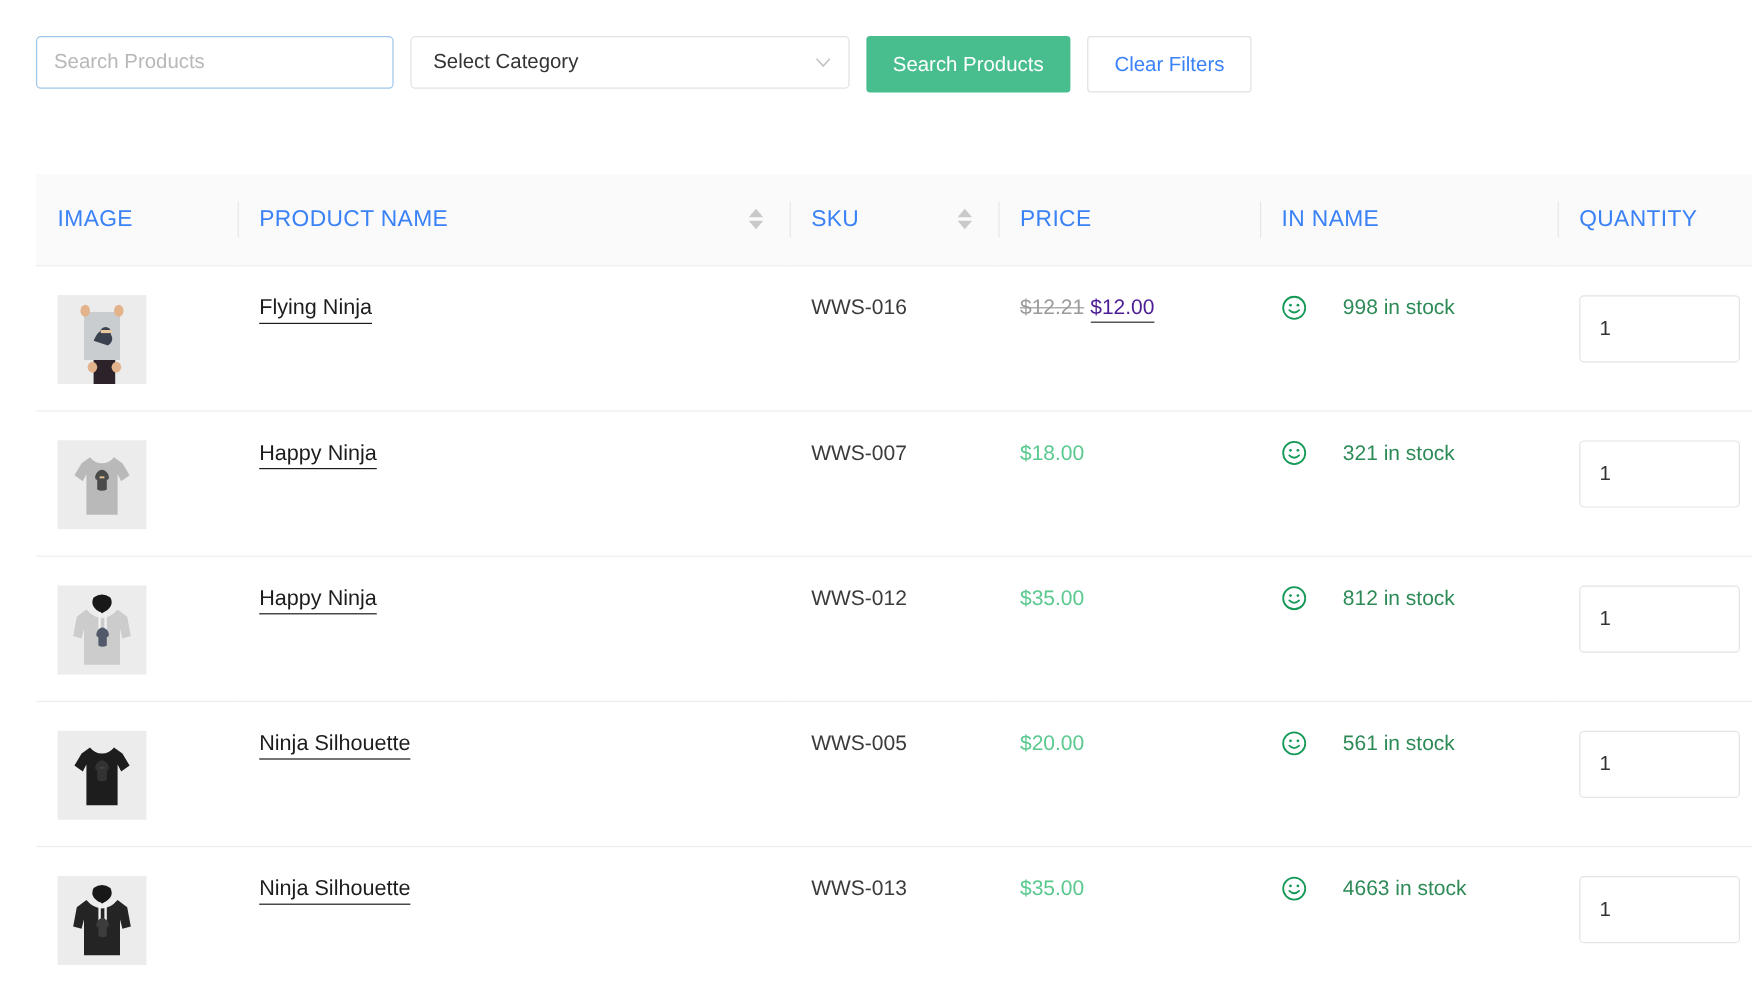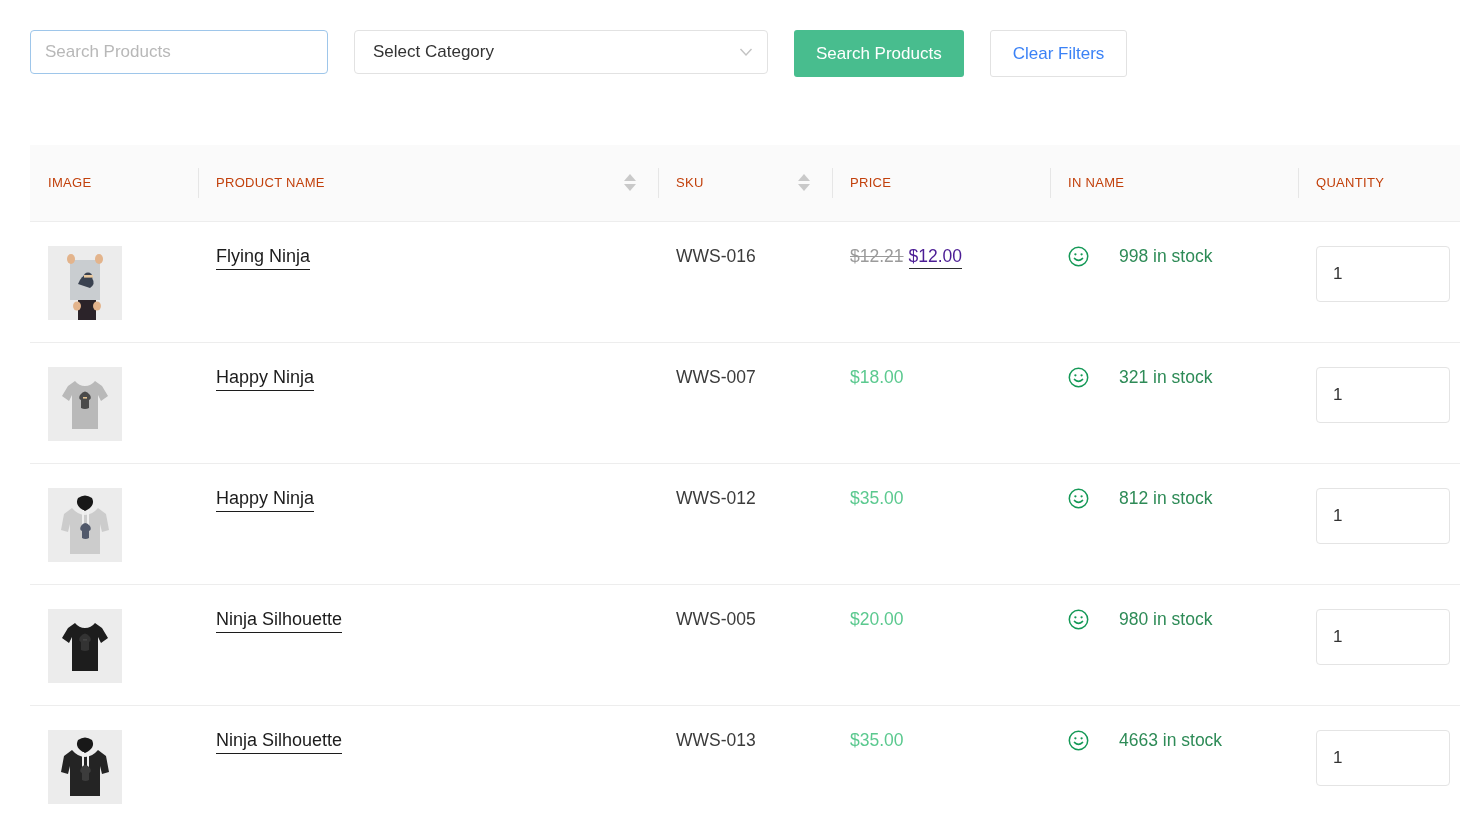--- a/index.html
+++ b/index.html
@@ -14,41 +14,41 @@
     height: 834px;
     overflow: hidden;
     color: #2c2c2c;
     -webkit-font-smoothing: antialiased;
   }
 
   
   .filter-bar {
     display: flex;
     align-items: flex-start;
-    gap: 26px;
+    gap: 14px;
     padding: 30px 0 0 30px;
     height: 110px;
   }
   .search-input {
     width: 298px;
     height: 44px;
     border: 1px solid #9ec6ea;
     border-radius: 4px;
     padding: 0 14px;
     font-size: 17px;
     font-family: "Liberation Sans", sans-serif;
     color: #2c2c2c;
     outline: none;
     background: #fff;
   }
   .search-input::placeholder { color: #b8b8b8; }
 
   .select-wrap {
     position: relative;
-    width: 414px;
+    width: 366px;
     height: 44px;
   }
   .select-box {
     width: 100%;
     height: 44px;
     border: 1px solid #e2e2e2;
     border-radius: 4px;
     background: #fff;
     display: flex;
     align-items: center;
@@ -101,22 +101,22 @@
   }
   table.products {
     width: 1430px;
     border-collapse: collapse;
     table-layout: fixed;
   }
   table.products thead th {
     background: #fafafa;
     height: 76px;
     font-weight: normal;
-    font-size: 13px;
-    color: #c2410c;
+    font-size: 19px;
+    color: #3b82f6;
     text-align: left;
     padding: 0 0 0 18px;
     letter-spacing: 0.3px;
     position: relative;
     vertical-align: middle;
   }
   table.products thead th .divider {
     position: absolute;
     left: 0;
     top: 50%;
@@ -390,21 +390,21 @@
           <td class="sku-cell"><span>WWS-005</span></td>
           <td><span class="price-single">$20.00</span></td>
           <td>
             <span class="stock-cell">
               <span class="smiley"><svg viewBox="0 0 21 21" width="21" height="21">
                   <circle cx="10.5" cy="10.5" r="9.2" fill="none" stroke="#159957" stroke-width="1.5"></circle>
                   <circle cx="7.4" cy="8.3" r="1.15" fill="#159957"></circle>
                   <circle cx="13.6" cy="8.3" r="1.15" fill="#159957"></circle>
                   <path d="M6.4 12.4 q4.1 4.0 8.2 0" fill="none" stroke="#159957" stroke-width="1.5" stroke-linecap="round"></path>
                 </svg></span>
-              <span class="stock-text">980 in stock</span>
+              <span class="stock-text">561 in stock</span>
             </span>
           </td>
           <td class="qty-cell"><input class="qty-input" type="text" value="1" style=""></td>
         </tr>
         <tr>
           <td>
             <span class="thumb">
               <svg viewBox="0 0 74 74" width="74" height="74">
                 <rect width="74" height="74" fill="#ececec"></rect>
                 <path d="M30 10 q7 -5 14 0 q4 8 -7 13 q-11 -5 -7 -13 z" fill="#181818"></path>

